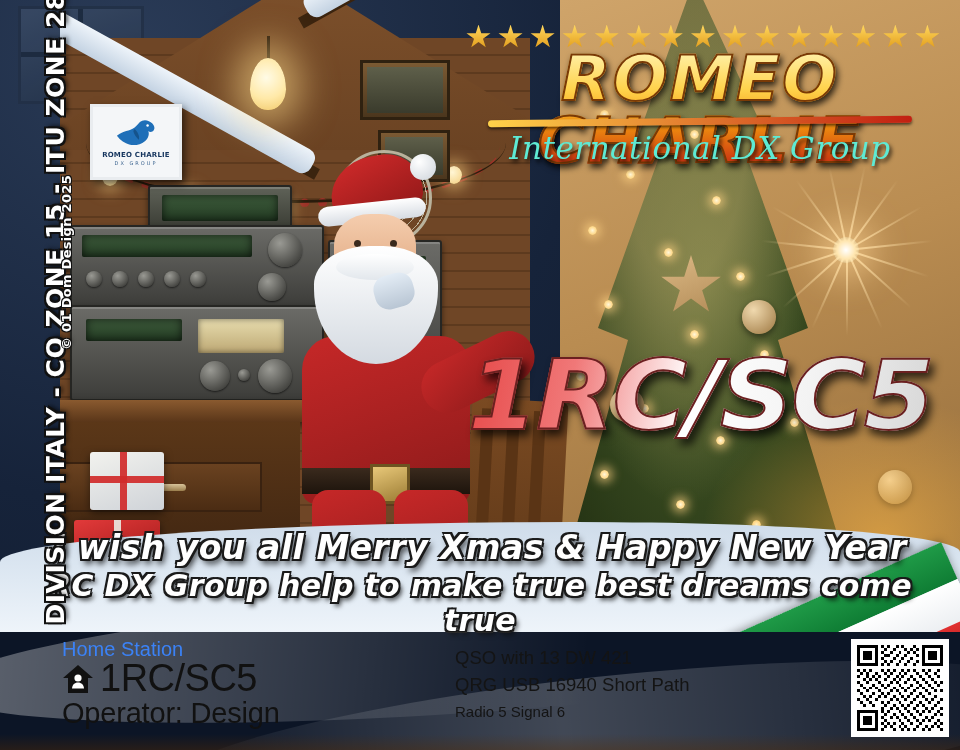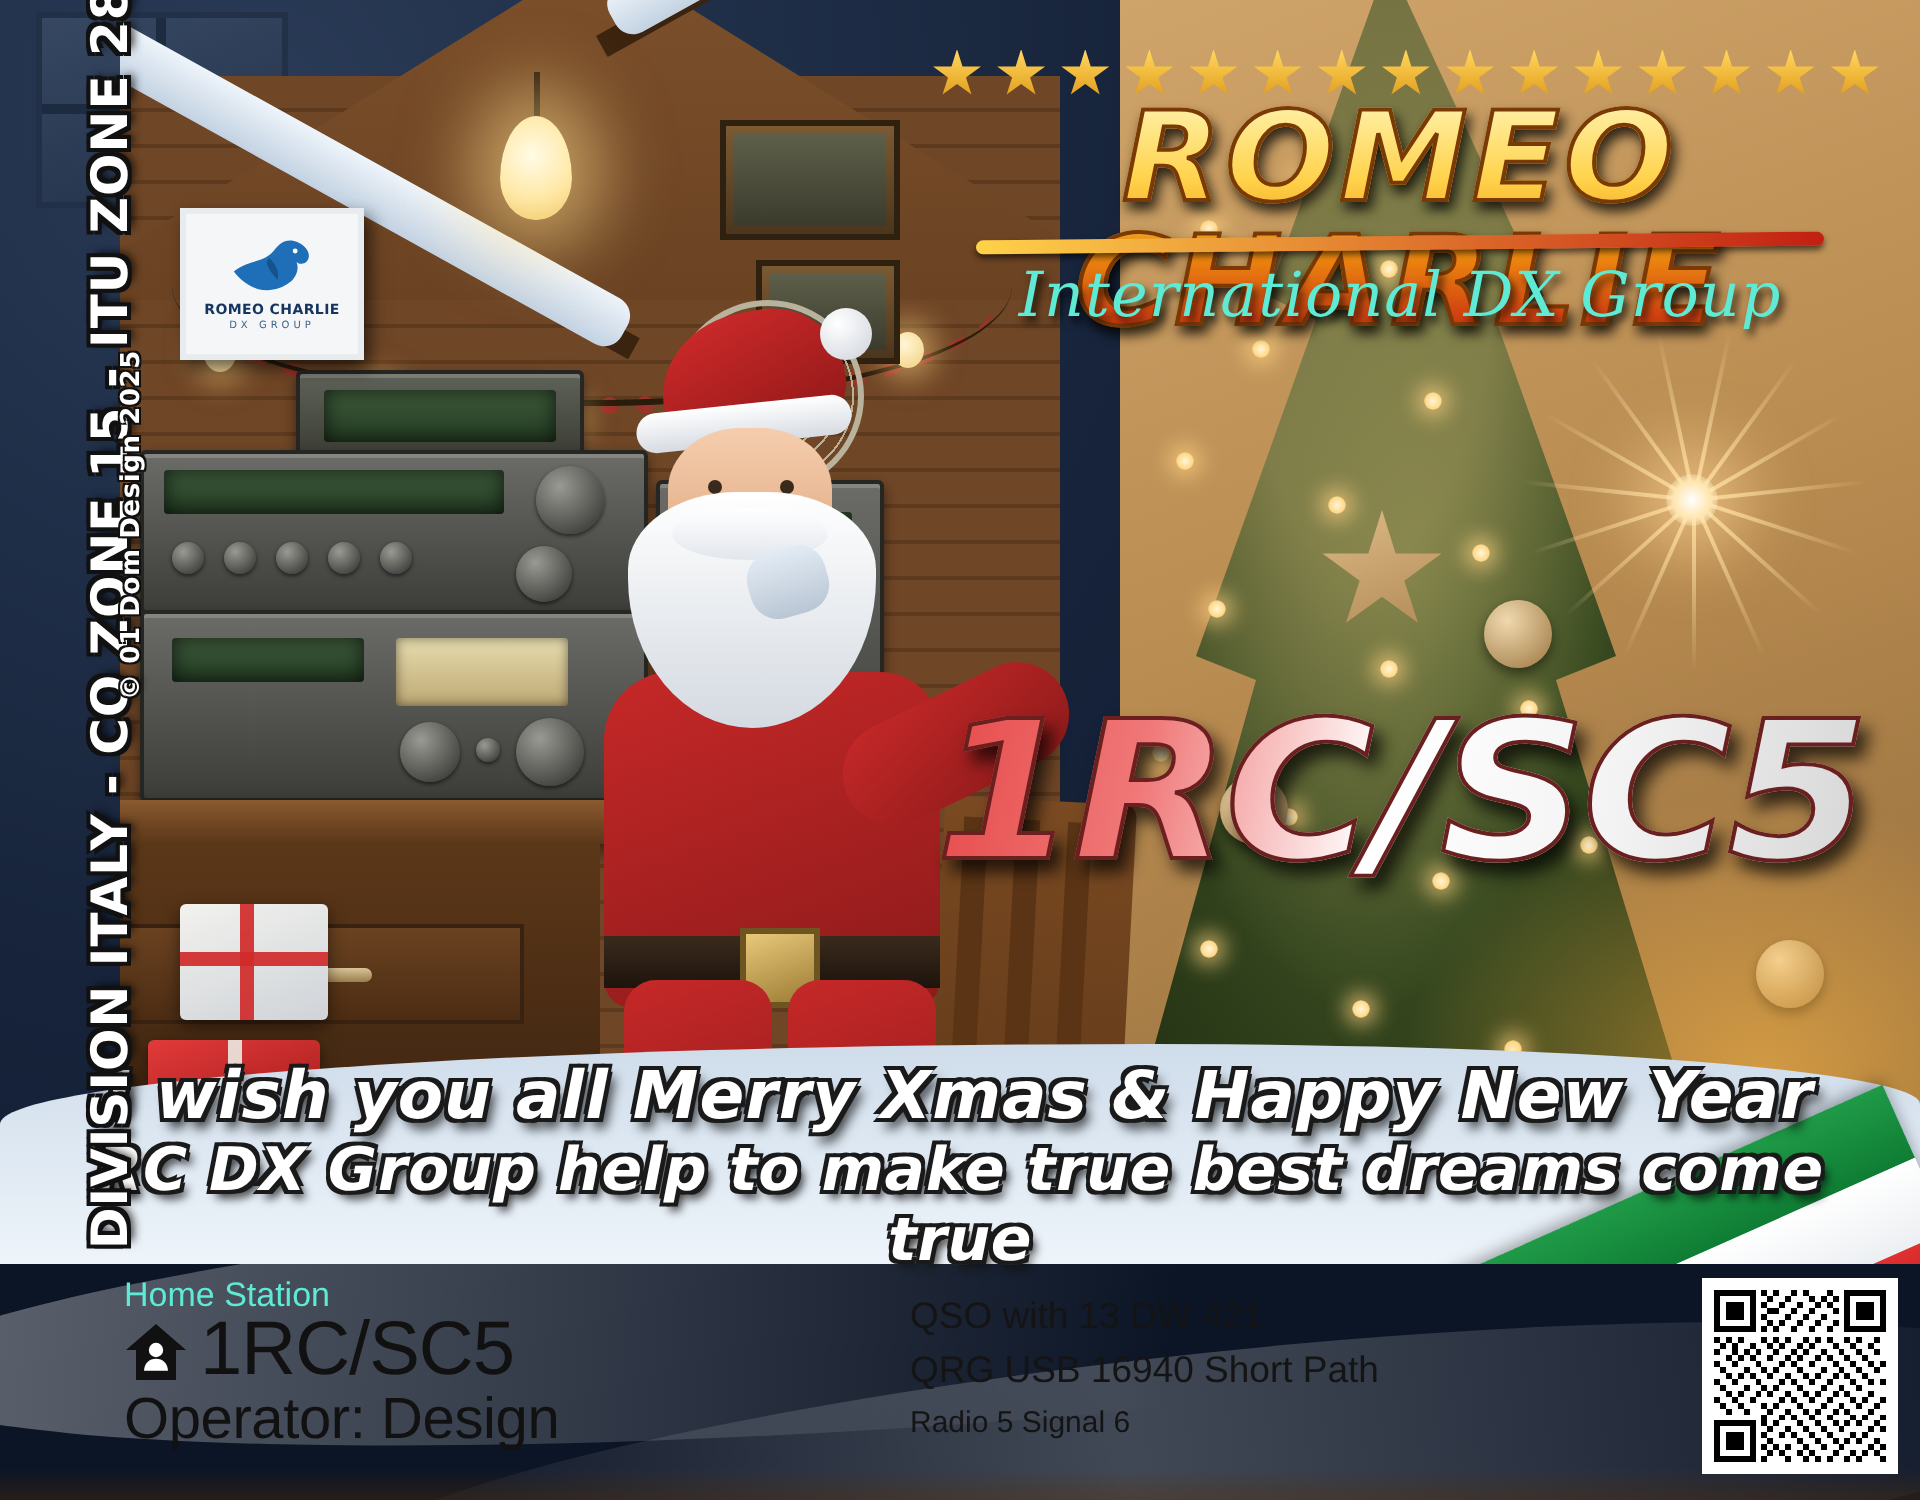--- a/index.html
+++ b/index.html
@@ -427,21 +427,21 @@
     background:linear-gradient(90deg,rgba(255,255,255,0),rgba(255,255,255,.22) 45%,rgba(255,255,255,0));
     border-radius:50%;transform:rotate(-6deg);
   }
   .bb-dark{
     position:absolute;left:0;bottom:0;width:960px;height:16px;
     background:linear-gradient(180deg,rgba(120,60,0,0),rgba(90,45,0,.35));
   }
 
   .home-block{position:absolute;left:62px;top:638px;}
   .home-label{
-    font-family:"Liberation Sans",sans-serif;font-size:17px;color:#5eead4;
+    font-family:"Liberation Sans",sans-serif;font-size:20px;color:#3b82f6;
   }
   .home-row{display:flex;align-items:center;gap:6px;margin-top:-2px;}
   .home-icon{width:32px;height:32px;flex:0 0 32px;}
   .home-call{
     font-family:"Liberation Sans",sans-serif;font-size:38px;color:#111;
     line-height:1.05;letter-spacing:-.5px;
   }
   .home-op{
     font-family:"Liberation Sans",sans-serif;font-size:29px;color:#111;
     margin-top:-2px;letter-spacing:-.2px;

